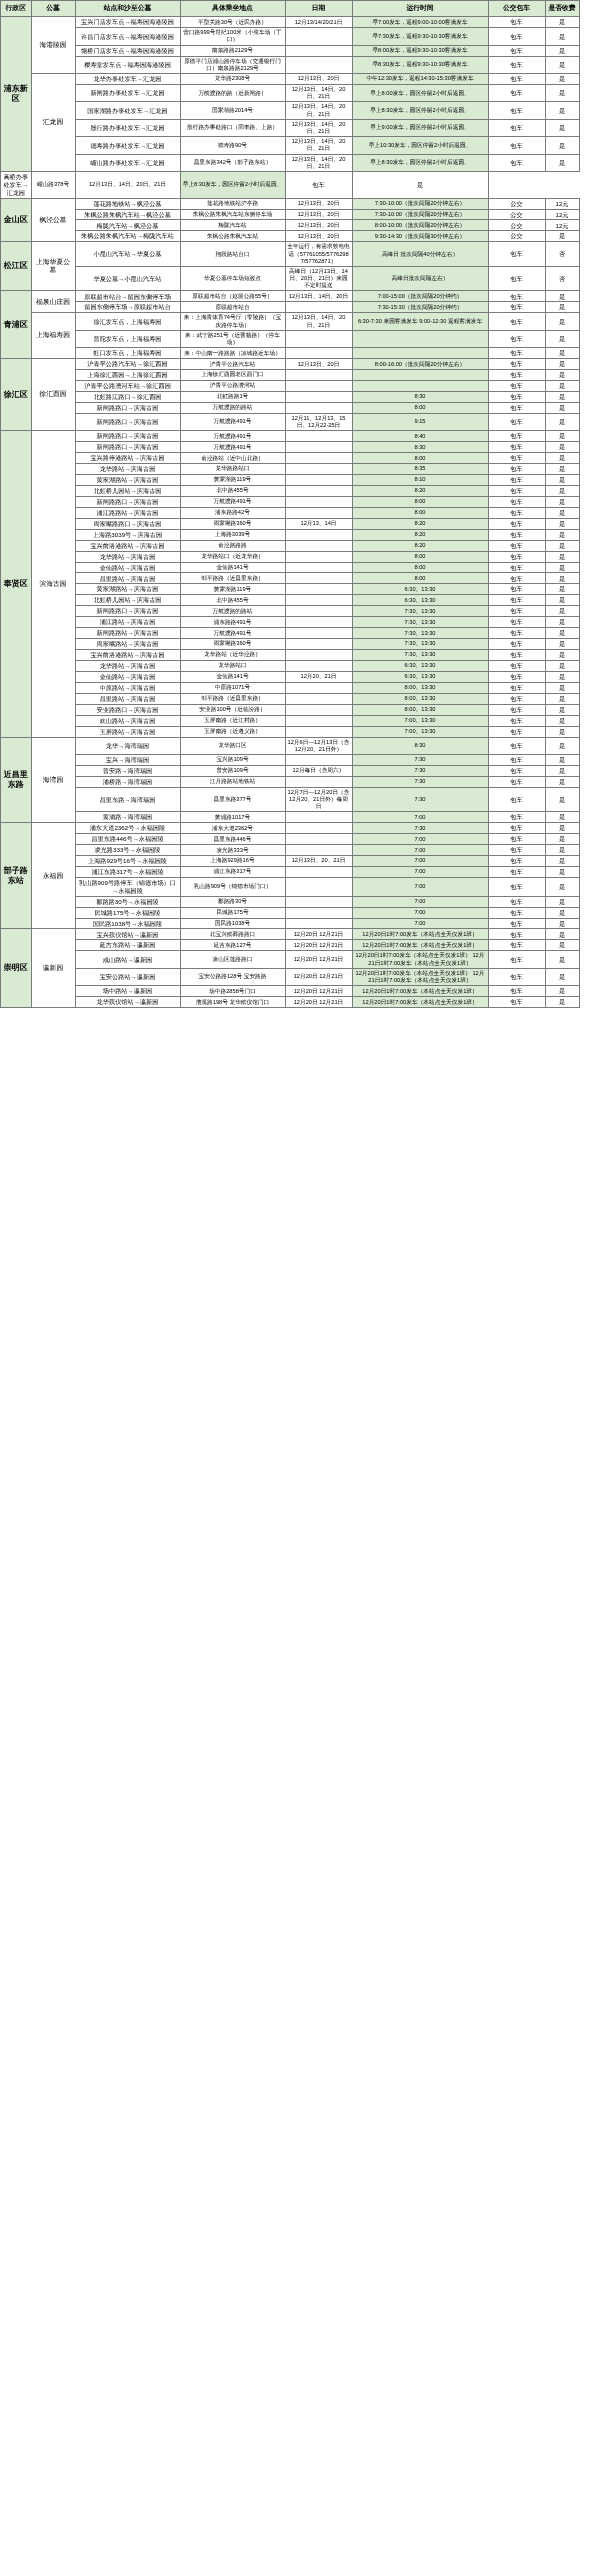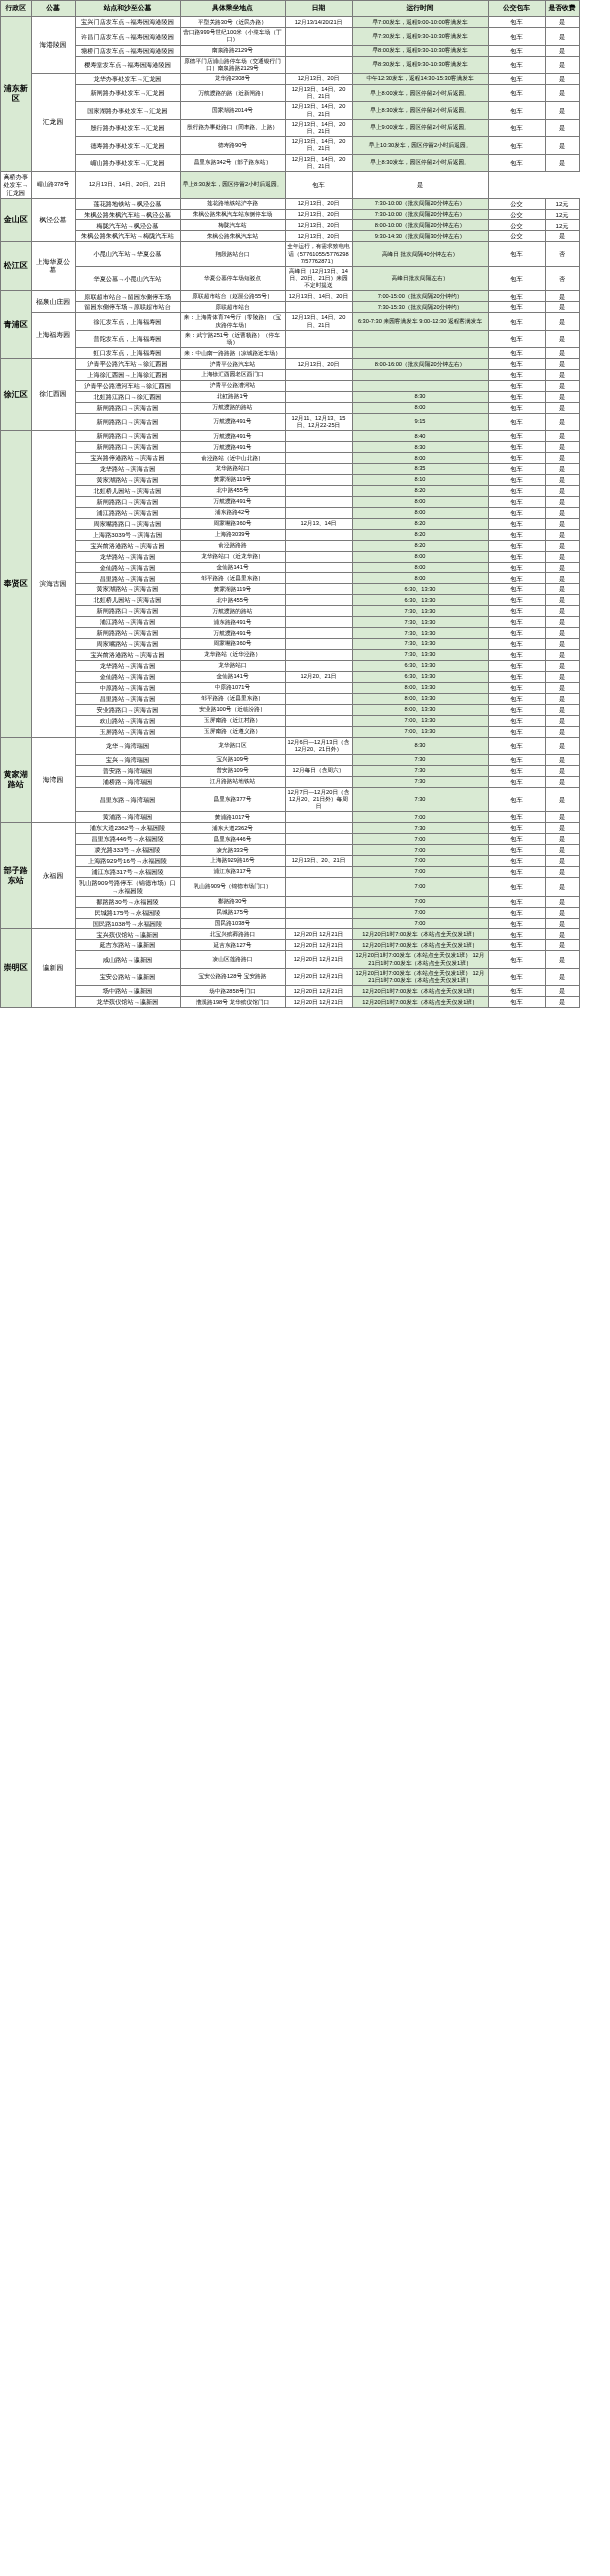--- a/index.html
+++ b/index.html
@@ -508,21 +508,21 @@
         </tr>
         <tr>
           <td class="route">玉屏路站→滨海古园</td>
           <td class="small">玉屏南路（近遵义路）</td>
           <td class="small"></td>
           <td class="time small">7:00、13:30</td>
           <td class="pay">包车</td>
           <td class="pay">是</td>
         </tr>
         <tr>
-          <td class="reg" rowspan="6">黄家湖路站</td>
+          <td class="reg" rowspan="6">近昌里东路</td>
           <td class="park" rowspan="6">海湾园</td>
           <td class="route">龙华→海湾瑞园</td>
           <td class="small">龙华路口区</td>
           <td class="small">12月6日—12月13日（含12月20、21日外）</td>
           <td class="time small">8:30</td>
           <td class="pay">包车</td>
           <td class="pay">是</td>
         </tr>
         <tr>
           <td class="route">宝兴→海湾瑞园</td>

